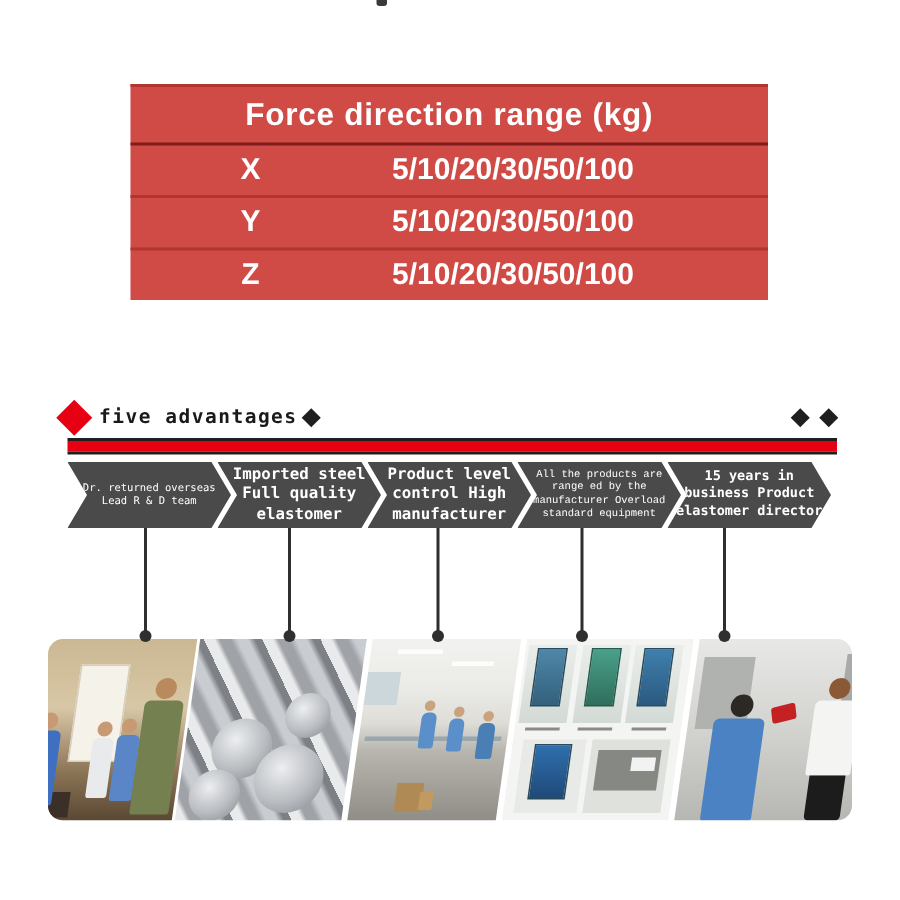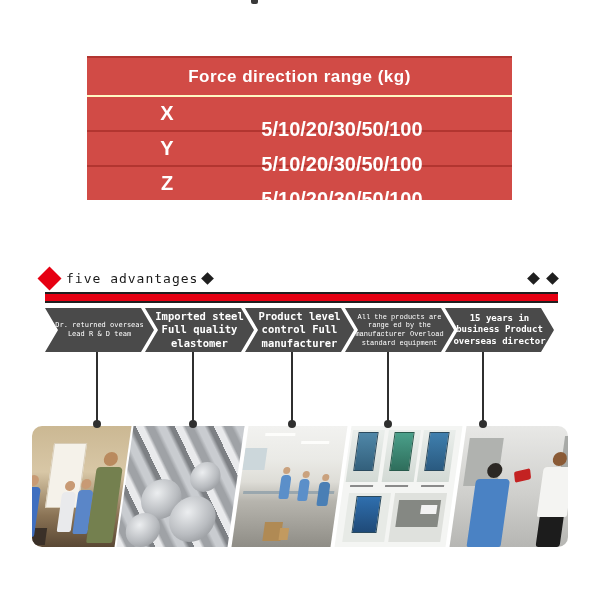--- a/index.html
+++ b/index.html
@@ -8,31 +8,31 @@
   .abs{position:absolute;}
 
   
   .top-fragment{left:251px;top:0;width:7px;height:4px;background:#3a3a3a;border-radius:0 0 2px 2px;}
 
   
   .force-table{left:87px;top:56px;width:425px;background:#d14b46;color:#fff;
                border-top:2px solid #b23530;border-bottom:3px solid #97262
 2;
                font-family:"Liberation Sans", sans-serif;font-weight:bold;}
-  .ft-header{height:37px;line-height:37px;text-align:center;font-size:17px;
-             border-bottom:2px solid #fef9c3;letter-spacing:0.5px;}
+  .ft-header{height:37px;line-height:37px;text-align:center;font-size:21px;
+             border-bottom:2px solid #7f1d1d;letter-spacing:0.5px;}
   .ft-row{height:33px;position:relative;border-bottom:2px solid #b23530;}
   .ft-row:last-child{border-bottom:none;}
   .ft-axis{position:absolute;left:60px;width:40px;top:0;line-height:33px;text-align:center;font-size:20px;}
-  .ft-vals{position:absolute;left:130px;width:250px;top:16px;line-height:33px;text-align:center;font-size:20px;}
+  .ft-vals{position:absolute;left:130px;width:250px;top:0;line-height:33px;text-align:center;font-size:20px;}
 
   
   .adv-header{left:38px;top:264px;width:524px;height:28px;display:flex;align-items:center;color:#1a1a1a;}
   .dia-red{width:17px;height:17px;background:#e60012;transform:rotate(45deg);margin:0 8px 0 3px;flex:none;}
-  .adv-title{font-size:13px;font-weight:normal;letter-spacing:1px;white-space:nowrap;}
+  .adv-title{font-size:13px;font-weight:bold;letter-spacing:1px;white-space:nowrap;}
   .dia-sm{width:9px;height:9px;background:#1f1f1f;transform:rotate(45deg);margin:0 5px;flex:none;}
   .adv-right{margin-left:auto;display:flex;align-items:center;}
   .adv-subtitle{font-size:10.5px;font-weight:bold;white-space:nowrap;}
 
   
   .rule-black{left:45px;width:513px;height:2px;background:#1f1f1f;}
   .rule-red{left:45px;top:294px;width:513px;height:7px;background:#e60012;}
 
   
   .banner{position:absolute;top:308px;width:109px;height:44px;background:#4a4a4a;color:#fff;
@@ -122,33 +122,33 @@
   <div>Dr. returned overseas</div>
   <div>Lead R &amp; D team</div>
 </div>
 <div class="banner bn2">
   <div>Imported steel</div>
   <div>Full quality</div>
   <div>elastomer</div>
 </div>
 <div class="banner bn3">
   <div>Product level</div>
-  <div>control Full</div>
+  <div>control High</div>
   <div>manufacturer</div>
 </div>
 <div class="banner bn4">
   <div>All the products are</div>
   <div>range ed by the</div>
   <div>manufacturer Overload</div>
   <div>standard equipment</div>
 </div>
 <div class="banner bn5">
   <div>15 years in</div>
   <div>business Product</div>
-  <div>overseas director</div>
+  <div>elastomer director</div>
 </div>
 
 <div class="abs conn" style="left:96px;"></div>
 <div class="abs conn" style="left:192px;"></div>
 <div class="abs conn" style="left:291px;"></div>
 <div class="abs conn" style="left:387px;"></div>
 <div class="abs conn" style="left:482px;"></div>
 <div class="abs dot" style="left:93px;"></div>
 <div class="abs dot" style="left:189px;"></div>
 <div class="abs dot" style="left:288px;"></div>

